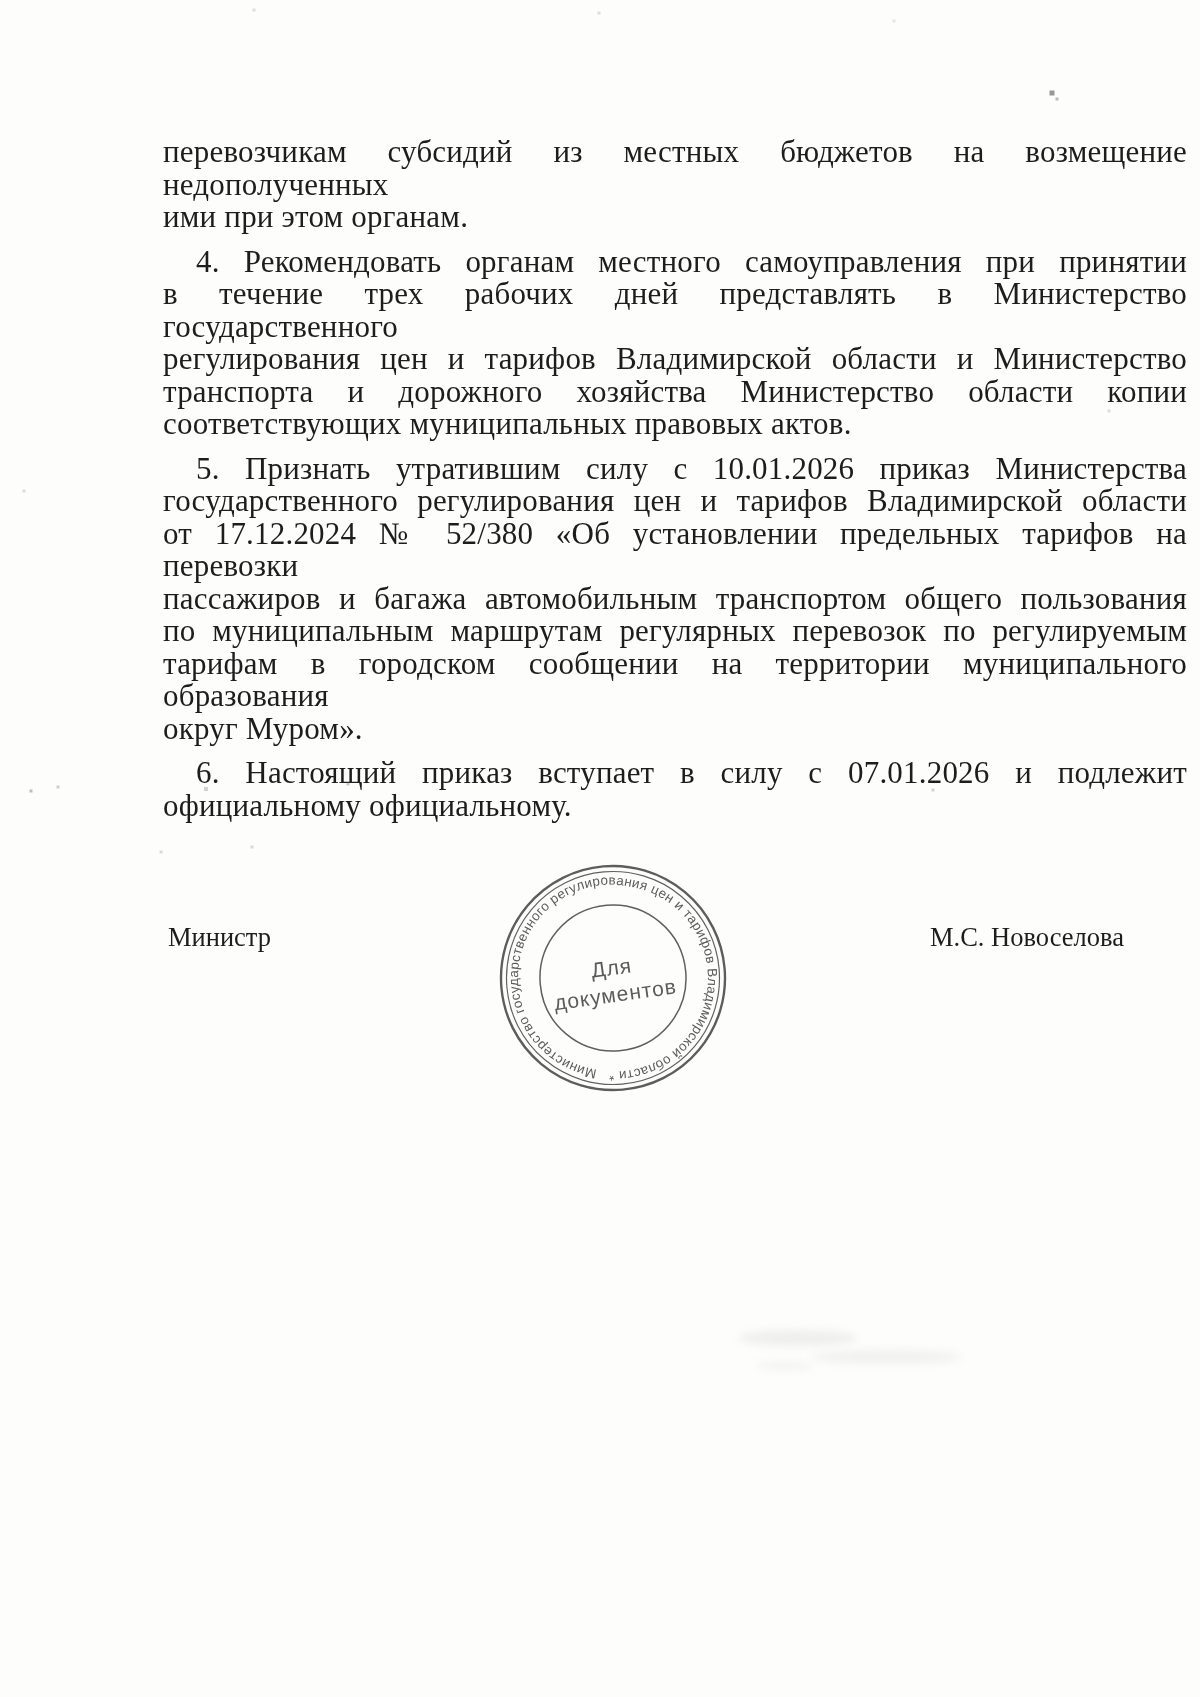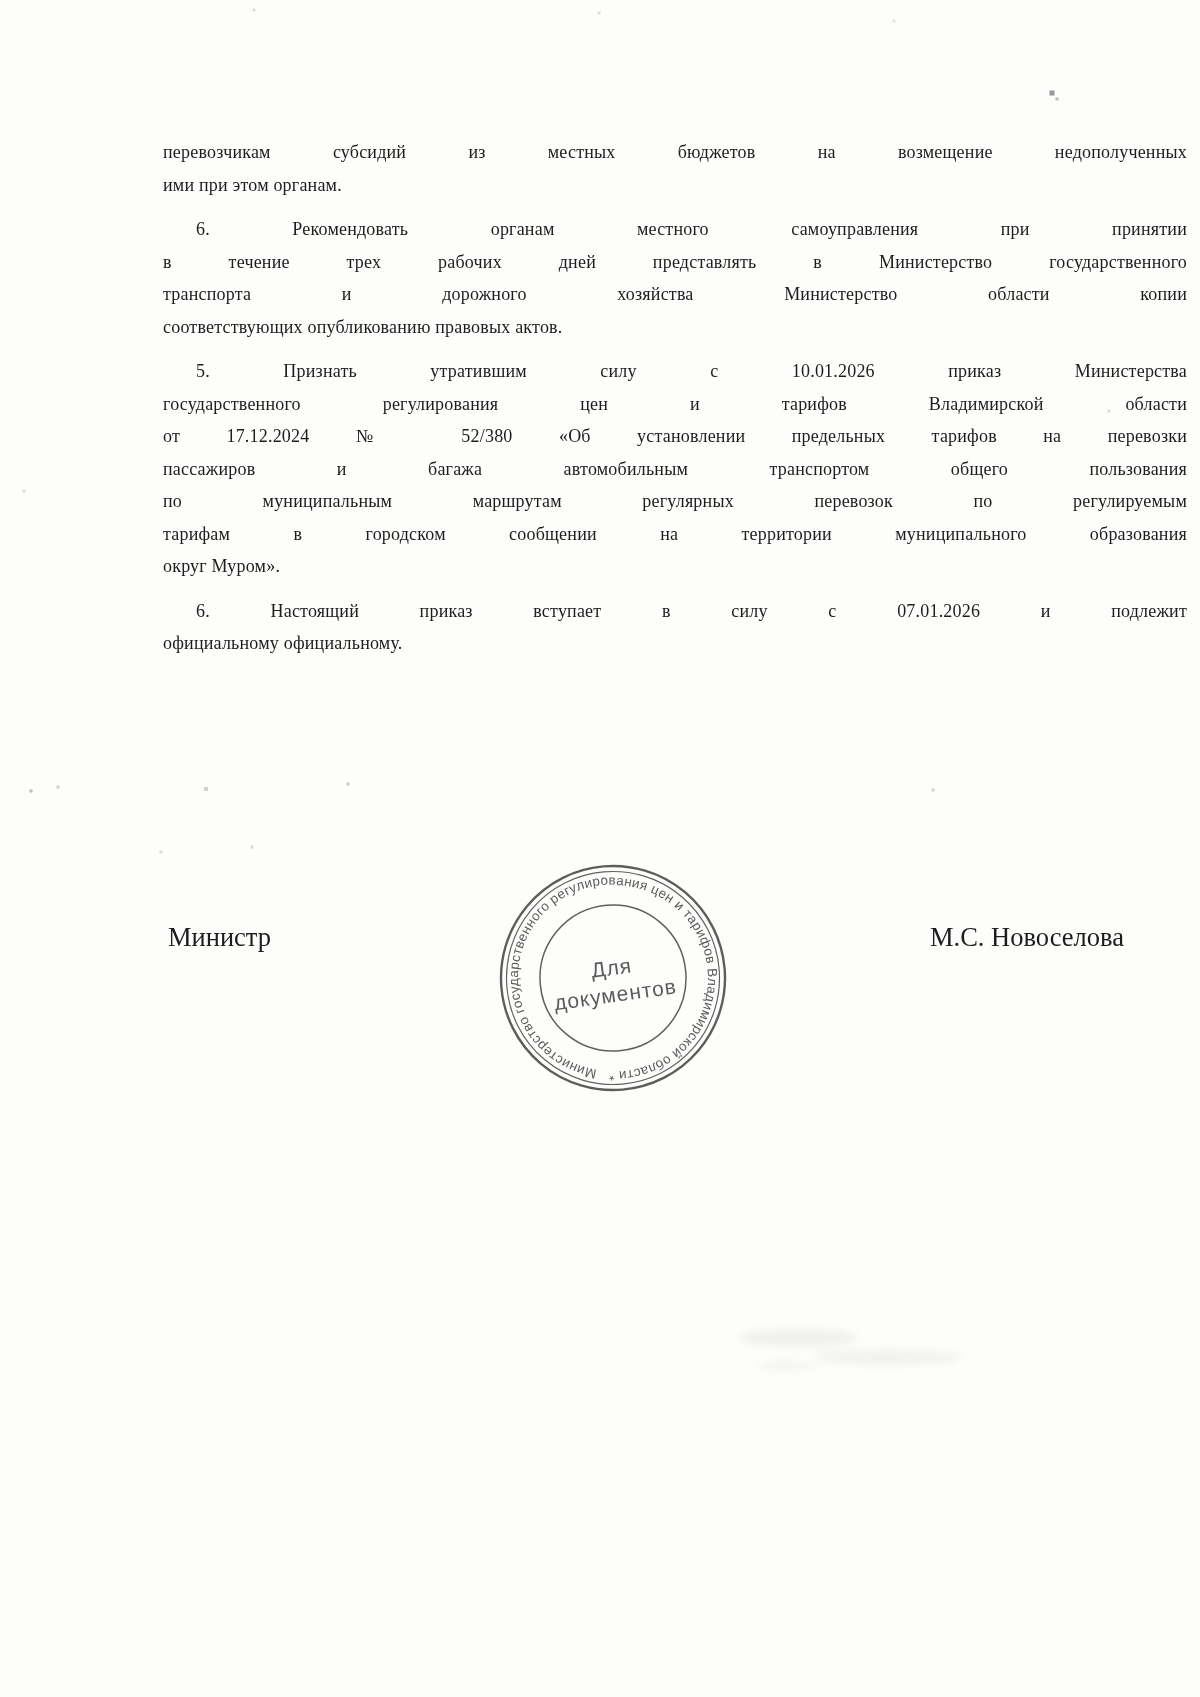--- a/index.html
+++ b/index.html
@@ -19,21 +19,21 @@
   }
   .doc-body {
     position: absolute;
     left: 163px;
     top: 136px;
     width: 1024px;
   }
   .para { margin: 0 0 12px 0; }
   .para:last-child { margin-bottom: 0; }
   .line {
-    font-size: 18px;
+    font-size: 31px;
     line-height: 32.5px;
     text-align: justify;
     text-align-last: justify;
     letter-spacing: 0.2px;
   }
   .line.last {
     text-align-last: left;
   }
   .sig-row {
     position: absolute;
@@ -105,24 +105,25 @@
 <div class="page">
 
   <div class="doc-body">
       <div class="para">
         <div class="line">перевозчикам субсидий из местных бюджетов на возмещение недополученных</div>
         <div class="line last">ими при этом органам.</div>
       </div>
       <div class="para">
       </div>
       <div class="para">
-        <div class="line" style="text-indent: 33px;">6. Рекомендовать органам местного самоуправления при принятии</div>
+        <div class="line" style="text-indent: 33px;">4. Рекомендовать органам местного самоуправления при принятии</div>
         <div class="line">в течение трех рабочих дней представлять в Министерство государственного</div>
+        <div class="line">регулирования цен и тарифов Владимирской области и Министерство</div>
         <div class="line">транспорта и дорожного хозяйства Министерство области копии</div>
-        <div class="line last">соответствующих опубликованию правовых актов.</div>
+        <div class="line last">соответствующих муниципальных правовых актов.</div>
       </div>
       <div class="para">
         <div class="line" style="text-indent: 33px;">5. Признать утратившим силу с 10.01.2026 приказ Министерства</div>
         <div class="line">государственного регулирования цен и тарифов Владимирской области</div>
         <div class="line">от 17.12.2024 № 52/380 «Об установлении предельных тарифов на перевозки</div>
         <div class="line">пассажиров и багажа автомобильным транспортом общего пользования</div>
         <div class="line">по муниципальным маршрутам регулярных перевозок по регулируемым</div>
         <div class="line">тарифам в городском сообщении на территории муниципального образования</div>
         <div class="line last">округ Муром».</div>
       </div>

